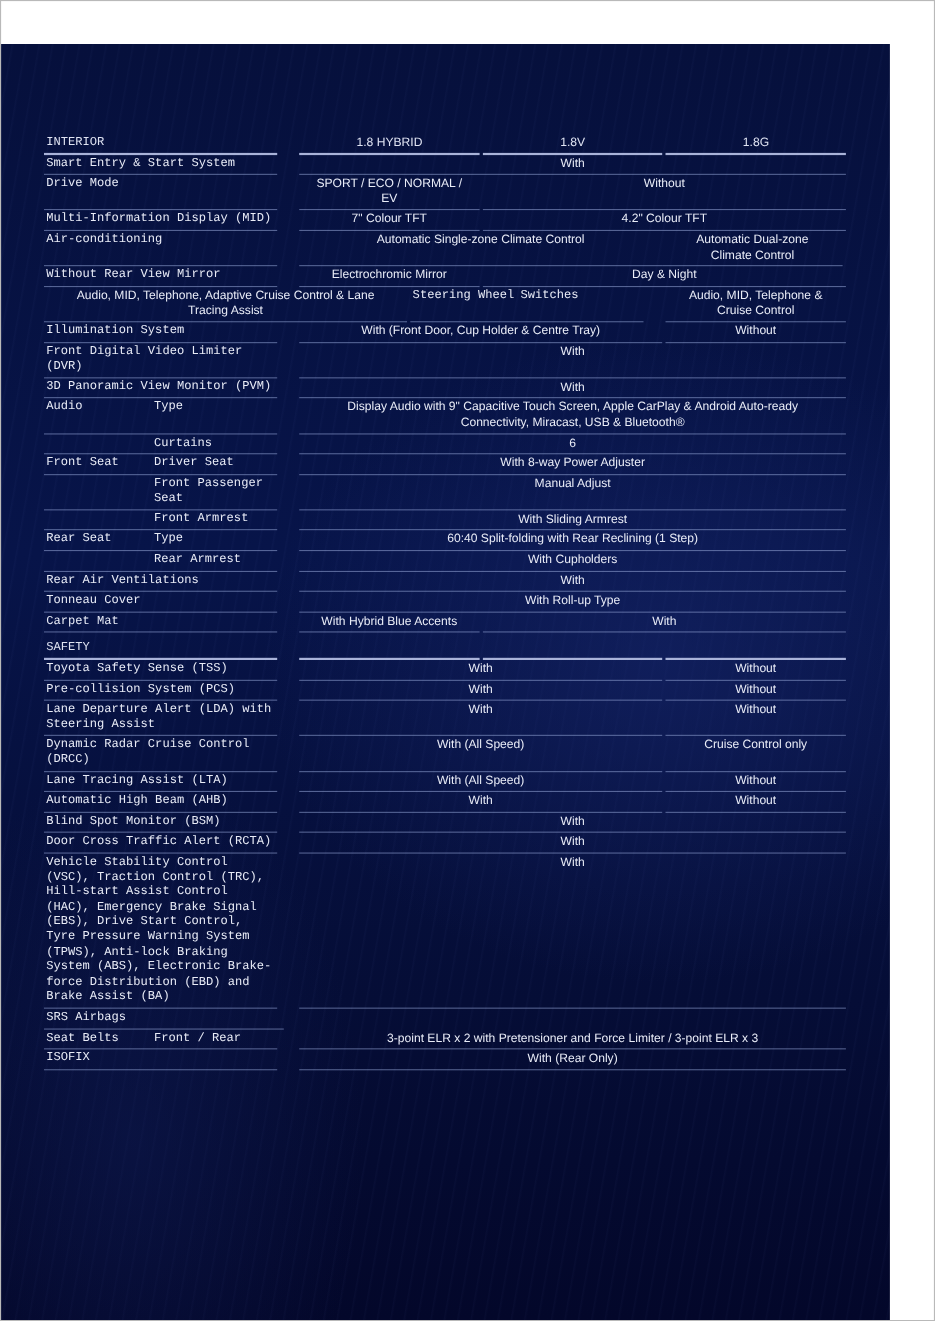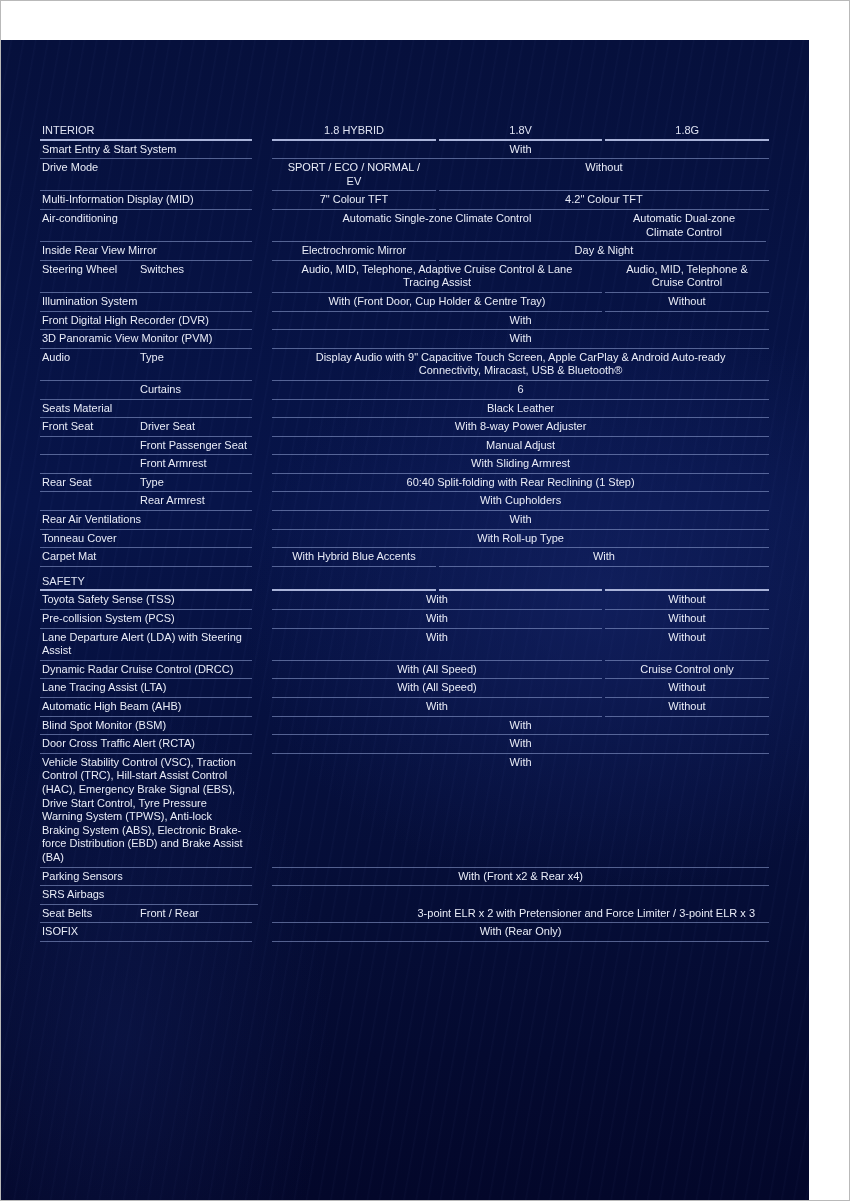--- a/index.html
+++ b/index.html
@@ -21,21 +21,21 @@
       linear-gradient(180deg, #06103c 0%, #071449 40%, #050d36 75%, #03072a 100%);
   }
   .spec-table { position: absolute; left: 40px; top: 122px; width: 729px; }
   .row { position: relative; display: flex; color: #e9ecf7; font-size: 11px; line-height: 13.6px; }
   .row .cell { box-sizing: border-box; padding: 2px 2px 3px 2px; position: relative; }
   .row .cell::after {
     content: ""; position: absolute; left: 0; right: 0; bottom: 0; height: 1px;
     background: rgba(150,165,215,0.55);
   }
   .row.header .cell::after { height: 2px; background: #a9b3d9; }
-  .label-col { width: 218px; display: flex; margin-right: 20px; }
+  .label-col { width: 218px; display: flex; margin-right: 20px; font-family: Liberation Mono, monospace; }
   .label-col .main-label { width: 98px; flex: none; }
   .label-col .sub-label { flex: 1; }
   .label-col.full .main-label { width: auto; flex: 1; }
   .v { text-align: center; margin-right: 3px; }
   .w1 { width: 168px; }
   .w2 { width: 339px; }
   .w3 { width: 510px; margin-right: 0; }
   .v.last { margin-right: 0; }
   .row.header { color: #dfe3f2; }
   .sec-gap { height: 6px; }
@@ -79,43 +79,43 @@
       </div>
       <div class="row">
         <div class="cell label-col full">
           <span class="main-label" style="display: block;">Air-conditioning</span>
         </div>
         <div class="cell v w2 last" style="padding-left: 14px; padding-right: 14px;">Automatic Single-zone Climate Control</div>
         <div class="cell v w1" style="padding-left: 14px; padding-right: 14px;">Automatic Dual-zone Climate Control</div>
       </div>
       <div class="row">
         <div class="cell label-col full">
-          <span class="main-label" style="display: block;">Inside Rear View Mirror</span>
+          <span class="main-label" style="display: block;">Without Rear View Mirror</span>
         </div>
         <div class="cell v w1" style="padding-left: 14px; padding-right: 14px;">Electrochromic Mirror</div>
         <div class="cell v w2 last" style="padding-left: 14px; padding-right: 14px;">Day &amp; Night</div>
       </div>
       <div class="row">
+        <div class="cell v w2" style="padding-left: 14px; padding-right: 14px;">Audio, MID, Telephone, Adaptive Cruise Control &amp; Lane Tracing Assist</div>
         <div class="cell label-col">
           <span class="main-label" style="display: block;">Steering Wheel</span>
           <span class="sub-label">Switches</span>
         </div>
-        <div class="cell v w2" style="padding-left: 14px; padding-right: 14px;">Audio, MID, Telephone, Adaptive Cruise Control &amp; Lane Tracing Assist</div>
         <div class="cell v w1 last" style="padding-left: 14px; padding-right: 14px;">Audio, MID, Telephone &amp; Cruise Control</div>
       </div>
       <div class="row">
         <div class="cell label-col full">
           <span class="main-label" style="display: block;">Illumination System</span>
         </div>
         <div class="cell v w2" style="padding-left: 14px; padding-right: 14px;">With (Front Door, Cup Holder &amp; Centre Tray)</div>
         <div class="cell v w1 last" style="padding-left: 14px; padding-right: 14px;">Without</div>
       </div>
       <div class="row">
         <div class="cell label-col full">
-          <span class="main-label" style="display: block;">Front Digital High Recorder (DVR)</span>
+          <span class="main-label" style="display: block;">Front Digital Video Limiter (DVR)</span>
         </div>
         <div class="cell v w3 last" style="padding-left: 14px; padding-right: 14px;">With</div>
       </div>
       <div class="row">
         <div class="cell label-col full">
           <span class="main-label" style="display: block;">3D Panoramic View Monitor (PVM)</span>
         </div>
         <div class="cell v w3 last" style="padding-left: 14px; padding-right: 14px;">With</div>
       </div>
       <div class="row">
@@ -124,26 +124,20 @@
           <span class="sub-label">Type</span>
         </div>
         <div class="cell v w3 last" style="padding-left: 14px; padding-right: 14px;">Display Audio with 9" Capacitive Touch Screen, Apple CarPlay &amp; Android Auto-ready Connectivity, Miracast, USB &amp; Bluetooth®</div>
       </div>
       <div class="row">
         <div class="cell label-col">
           <span class="main-label" style="display: block;"></span>
           <span class="sub-label">Curtains</span>
         </div>
         <div class="cell v w3 last" style="padding-left: 14px; padding-right: 14px;">6</div>
-      </div>
-      <div class="row">
-        <div class="cell label-col full">
-          <span class="main-label" style="display: block;">Seats Material</span>
-        </div>
-        <div class="cell v w3 last" style="padding-left: 14px; padding-right: 14px;">Black Leather</div>
       </div>
       <div class="row">
         <div class="cell label-col">
           <span class="main-label" style="display: block;">Front Seat</span>
           <span class="sub-label">Driver Seat</span>
         </div>
         <div class="cell v w3 last" style="padding-left: 14px; padding-right: 14px;">With 8-way Power Adjuster</div>
       </div>
       <div class="row">
         <div class="cell label-col">
@@ -260,35 +254,29 @@
         <div class="cell v w3 last" style="padding-left: 14px; padding-right: 14px;">With</div>
       </div>
       <div class="row">
         <div class="cell label-col full">
           <span class="main-label" style="display: block;">Vehicle Stability Control (VSC), Traction Control (TRC), Hill-start Assist Control (HAC), Emergency Brake Signal (EBS), Drive Start Control, Tyre Pressure Warning System (TPWS), Anti-lock Braking System (ABS), Electronic Brake-force Distribution (EBD) and Brake Assist (BA)</span>
         </div>
         <div class="cell v w3 last" style="padding-left: 14px; padding-right: 14px;">With</div>
       </div>
       <div class="row">
         <div class="cell label-col full">
-          <span class="main-label" style="display: block;">Parking Sensors</span>
-        </div>
-        <div class="cell v w3 last" style="padding-left: 14px; padding-right: 14px;">With (Front x2 &amp; Rear x4)</div>
-      </div>
-      <div class="row">
-        <div class="cell label-col full">
           <span class="main-label" style="display: block;">SRS Airbags</span>
         </div>
       </div>
       <div class="row">
         <div class="cell label-col">
           <span class="main-label" style="display: block;">Seat Belts</span>
           <span class="sub-label">Front / Rear</span>
         </div>
-        <div class="cell v w3 last" style="padding-left: 14px; padding-right: 14px; text-align: right;">3-point ELR x 2 with Pretensioner and Force Limiter / 3-point ELR x 3</div>
+        <div class="cell v w3 last" style="padding-left: 14px; padding-right: 14px;">3-point ELR x 2 with Pretensioner and Force Limiter / 3-point ELR x 3</div>
       </div>
       <div class="row">
         <div class="cell label-col full">
           <span class="main-label" style="display: block;">ISOFIX</span>
         </div>
         <div class="cell v w3 last" style="padding-left: 14px; padding-right: 14px;">With (Rear Only)</div>
       </div>
     </div>
 </div>
 

